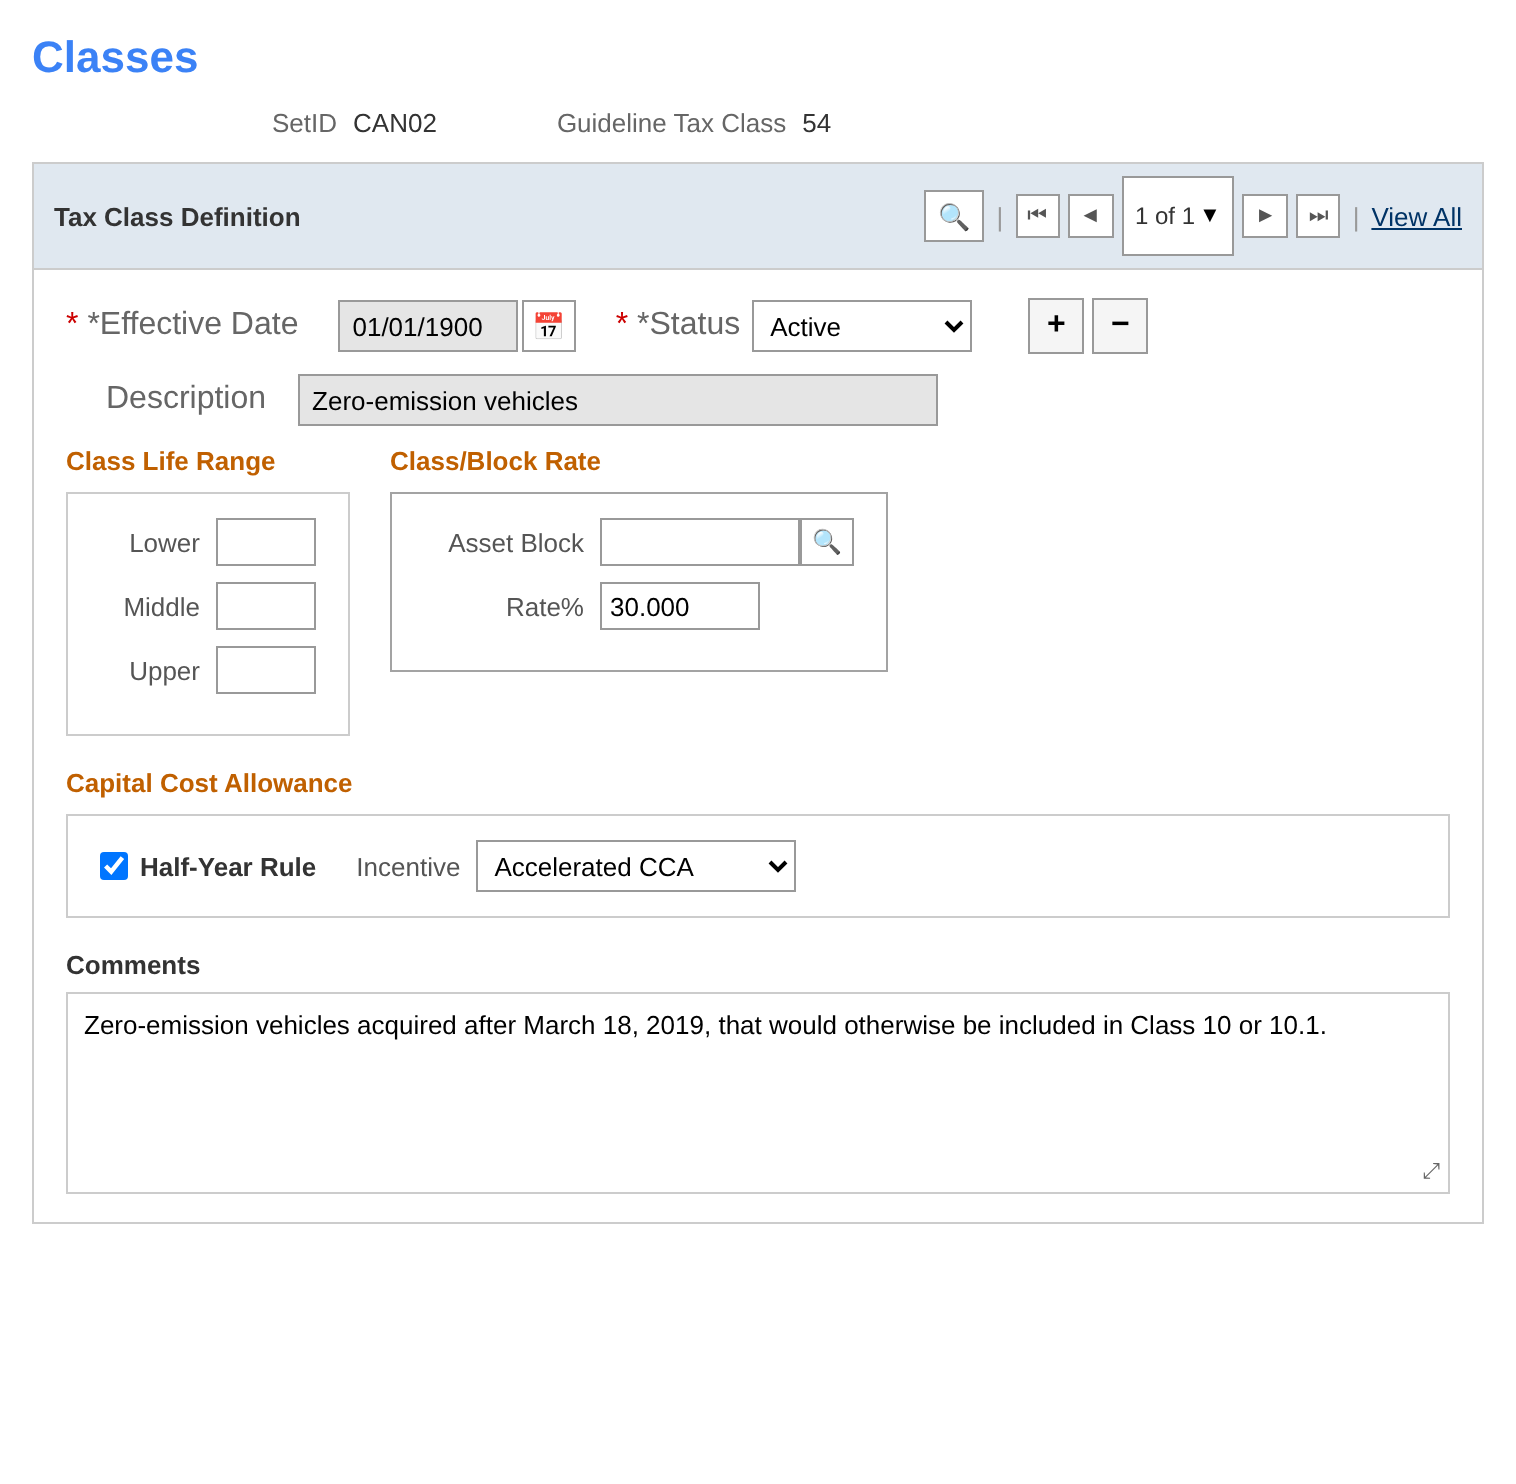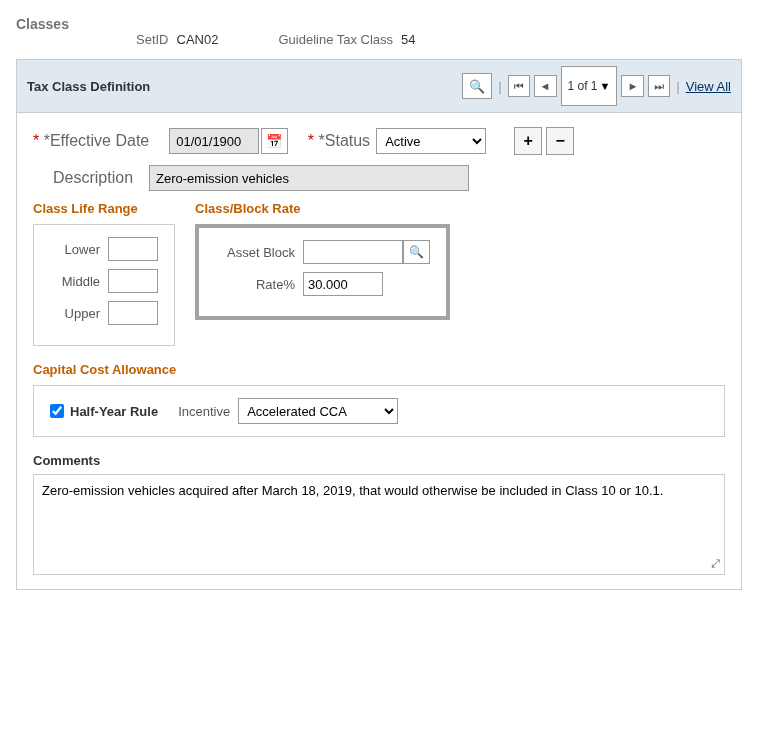--- a/index.html
+++ b/index.html
@@ -5,23 +5,24 @@
     * { box-sizing: border-box; margin: 0; padding: 0; }
     body {
       font-family: Arial, Helvetica, sans-serif;
       font-size: 13px;
       background: #fff;
       color: #333;
       padding: 16px;
       width: 758px;
     }
     h1.page-title {
-      font-size: 14px;
-      font-weight: bold;
-      color: #737373;
+      font-size: 22px;
+      font-weight: bold;
+      color: #3b82f6;
+      margin-bottom: 12px;
     }
     .meta-row {
       display: flex;
       gap: 60px;
       margin-bottom: 12px;
       padding-left: 120px;
       font-size: 13px;
     }
     .meta-item {
       display: flex;
@@ -189,21 +190,21 @@
       display: flex;
       gap: 20px;
       margin-bottom: 16px;
     }
     .sub-panel {
       border: 1px solid #ccc;
       padding: 12px 16px;
       flex: 1;
     }
     .sub-panel-right {
-      border: 4px solid #a3a3a3;
+      border: 1px solid #a3a3a3;
       padding: 12px 16px;
       flex: 1.2;
     }
     .field-row {
       display: flex;
       align-items: center;
       margin-bottom: 8px;
       gap: 8px;
     }
     .field-label {

